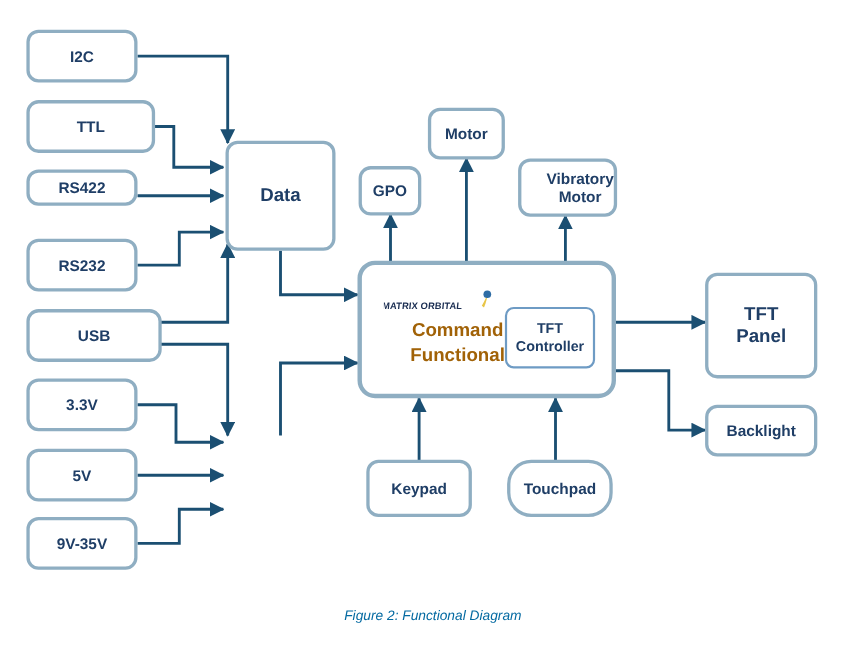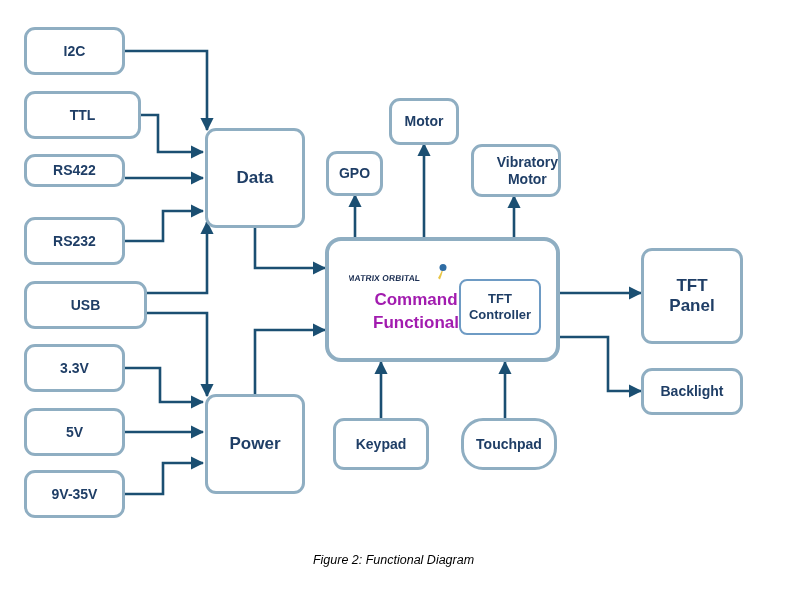--- a/index.html
+++ b/index.html
@@ -61,21 +61,21 @@
     width: 110px;
     height: 26px;
   }
   #cp-title {
     position: absolute;
     left: 12px;
     top: 48px;
     width: 150px;
     font-size: 17px;
     font-weight: bold;
-    color: #a21caf;
+    color: #a16207;
     text-align: center;
     line-height: 1.35;
   }
   #node-tft-controller {
     position: absolute;
     left: 130px;
     top: 38px;
     width: 78px;
     height: 52px;
     border: 2px solid #6E9BC4;
@@ -91,21 +91,21 @@
     line-height: 1.2;
   }
   #figure-caption {
     position: absolute;
     left: 0;
     top: 553px;
     width: 787px;
     text-align: center;
     font-size: 12.5px;
     font-style: italic;
-    color: #000000;
+    color: #0369a1;
     font-family: "Liberation Sans", sans-serif;
   }
 </style>
 </head>
 <body>
 
 <div id="diagram-root">
 
   <svg id="wires" viewBox="0 0 787 598">
     <defs>
@@ -182,23 +182,20 @@
   </div>
 
   <div class="node io" id="node-9v35v" style="left:24px; top:470px; width:101px; height:48px;">
     <span>9V-35V</span>
   </div>
 
   <div class="node hub" id="node-data" style="left:205px; top:128px; width:100px; height:100px;">
     <span>Data</span>
   </div>
 
-  <div class="node hub" id="node-power" style="left:205px; top:394px; width:100px; height:100px;">
-    <span>Power</span>
-  </div>
 
   <div class="node" id="node-command-processor" style="left:325px; top:237px; width:235px; height:125px;">
 
     <svg id="cp-logo" viewBox="0 0 220 52">
       <text x="0" y="36" font-family="&quot;Liberation Sans&quot;, sans-serif" font-size="17" font-weight="bold" fill="#1B2E52" transform="skewX(-6)" letter-spacing="0.2">MATRIX ORBITAL</text>
       <path d="M 178 30 C 183 22 187 12 190 4 C 188 14 186 24 182 33 Z" fill="#E8C547"></path>
       <circle cx="188" cy="9" r="7" fill="#2E6CA4"></circle>
     </svg>
 
     <div id="cp-title">

